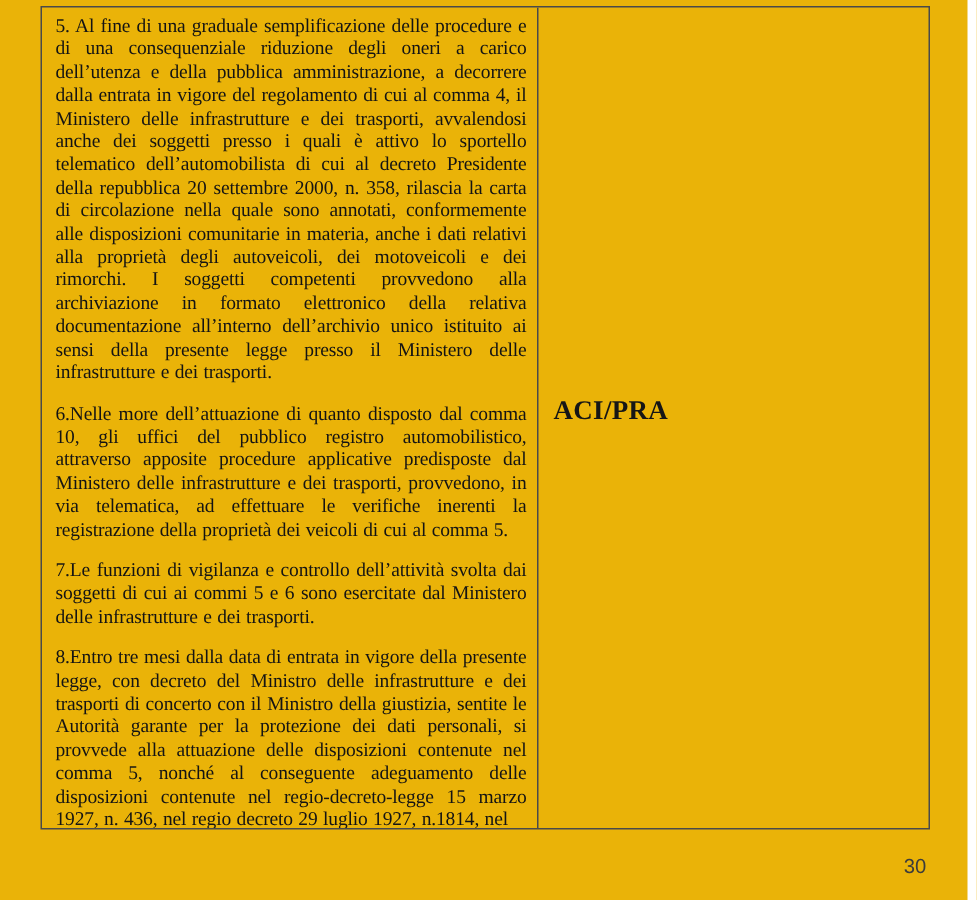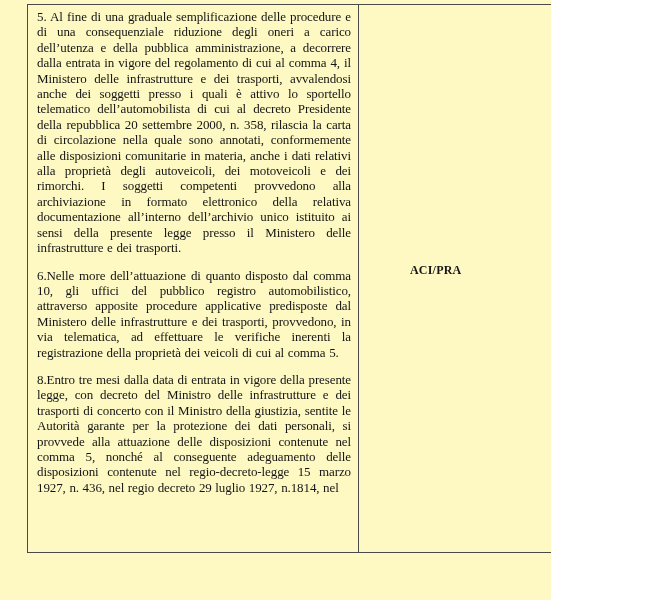--- a/index.html
+++ b/index.html
@@ -2,23 +2,23 @@
 <html><head>
 <meta charset="utf-8">
 <style>
   html, body {
     margin: 0;
     padding: 0;
     background: #ffffff;
   }
   .page {
     position: relative;
-    width: 551px;
+    width: 645px;
     height: 600px;
-    background: #fef9c3;
+    background: #eab308;
     overflow: hidden;
     font-family: "Liberation Serif", "DejaVu Serif", serif;
     color: #141414;
   }
   .doc-table {
     position: absolute;
     left: 27px;
     top: 4px;
     width: 593px;
     height: 549px;
@@ -52,25 +52,24 @@
     position: absolute;
     left: 332px;
     top: 0;
     right: 0;
     bottom: 0;
   }
   .annotation {
     position: absolute;
     left: 9px;
     top: 258px;
-    font-size: 12px;
+    font-size: 18px;
     font-weight: bold;
     letter-spacing: 0.2px;
     color: #161616;
-    margin-left: 41px;
   }
   .page-number {
     position: absolute;
     left: 596px;
     top: 570px;
     width: 28px;
     text-align: center;
     font-family: "Liberation Sans", "DejaVu Sans", sans-serif;
     font-size: 13.5px;
     color: #3c3c3c;
@@ -79,20 +78,21 @@
 </head>
 <body>
 
 <div class="page">
 
   <div class="doc-table">
 
     <div class="col-left">
       <p class="para">5. Al fine di una graduale semplificazione delle procedure e di una consequenziale riduzione degli oneri a carico dell’utenza e della pubblica amministrazione, a decorrere dalla entrata in vigore del regolamento di cui al comma 4, il Ministero delle infrastrutture e dei trasporti, avvalendosi anche dei soggetti presso i quali è attivo lo sportello telematico dell’automobilista di cui al decreto Presidente della repubblica 20 settembre 2000, n. 358, rilascia la carta di circolazione nella quale sono annotati, conformemente alle disposizioni comunitarie in materia, anche i dati relativi alla proprietà degli autoveicoli, dei motoveicoli e dei rimorchi. I soggetti competenti provvedono alla archiviazione in formato elettronico della relativa documentazione all’interno dell’archivio unico istituito ai sensi della presente legge presso il Ministero delle infrastrutture e dei trasporti.</p>
       <p class="para">6.Nelle more dell’attuazione di quanto disposto dal comma 10, gli uffici del pubblico registro automobilistico, attraverso apposite procedure applicative predisposte dal Ministero delle infrastrutture e dei trasporti, provvedono, in via telematica, ad effettuare le verifiche inerenti la registrazione della proprietà dei veicoli di cui al comma 5.</p>
+      <p class="para">7.Le funzioni di vigilanza e controllo dell’attività svolta dai soggetti di cui ai commi 5 e 6 sono esercitate dal Ministero delle infrastrutture e dei trasporti.</p>
       <p class="para">8.Entro tre mesi dalla data di entrata in vigore della presente legge, con decreto del Ministro delle infrastrutture e dei trasporti di concerto con il Ministro della giustizia, sentite le Autorità garante per la protezione dei dati personali, si provvede alla attuazione delle disposizioni contenute nel comma 5, nonché al conseguente adeguamento delle disposizioni contenute nel regio-decreto-legge 15 marzo 1927, n. 436, nel regio decreto 29 luglio 1927, n.1814, nel</p>
     </div>
 
     <div class="col-right">
       <span class="annotation">ACI/PRA</span>
 
     </div>
 
   </div>
 

